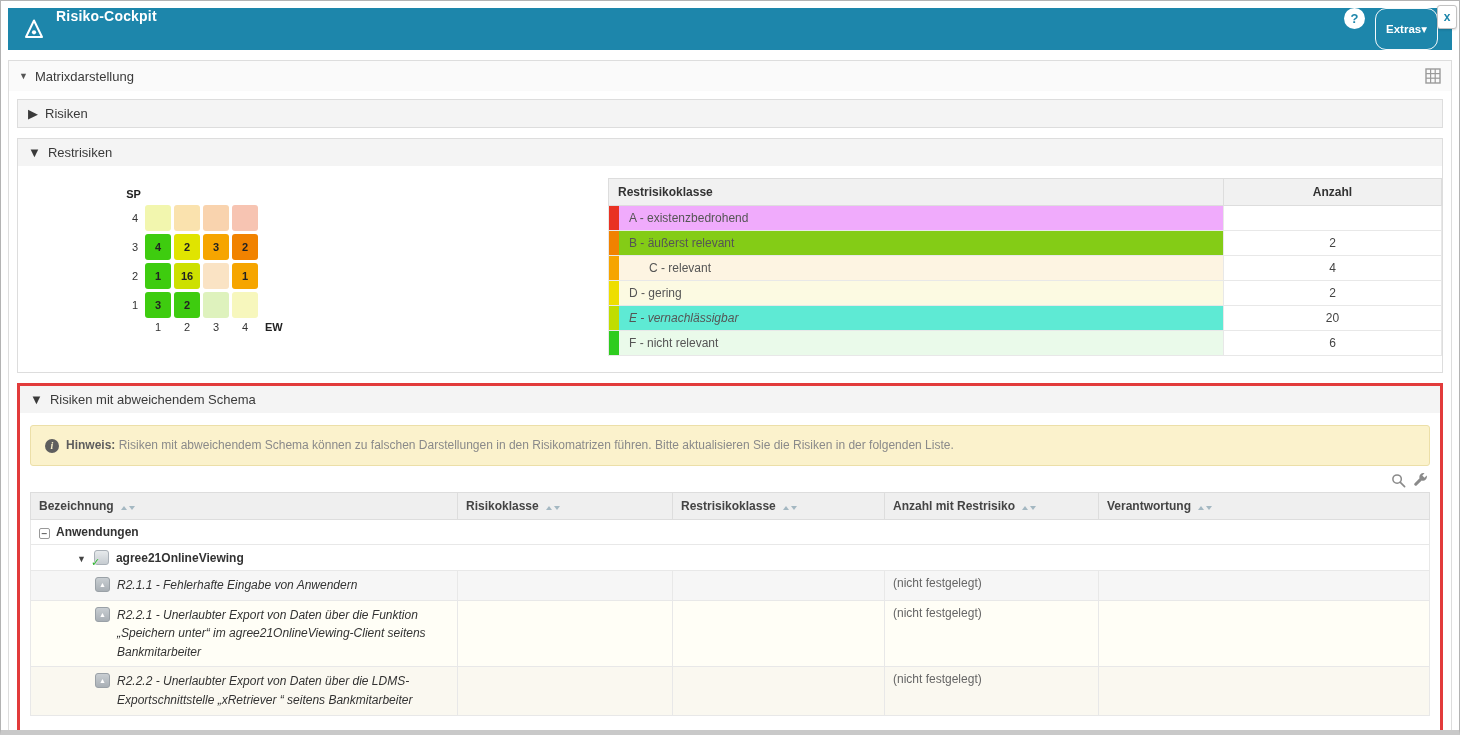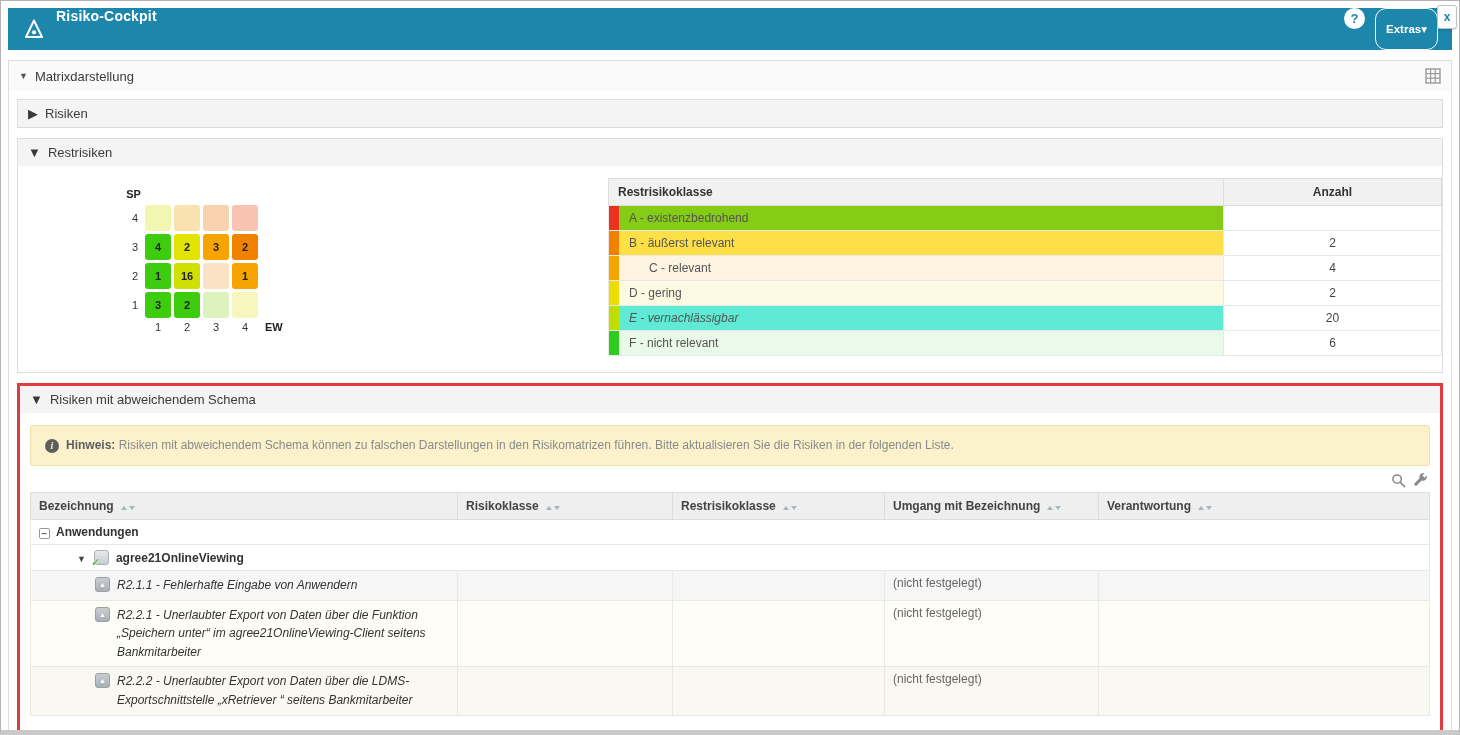--- a/index.html
+++ b/index.html
@@ -193,25 +193,25 @@
           <div class="rr-pane">
             <table class="rr-table">
               <thead>
                 <tr>
                   <th>Restrisikoklasse</th>
                   <th class="count">Anzahl</th>
                 </tr>
               </thead>
               <tbody>
                 <tr>
-                  <td class="cls" style="background-color: #84cc16; margin-left: 24px;"><span class="rr-marker" style="background-color: rgb(233, 50, 35);"></span><span>A - existenzbedrohend</span></td>
+                  <td class="cls" style="background-color: #f0abfc; margin-left: 24px;"><span class="rr-marker" style="background-color: rgb(233, 50, 35);"></span><span>A - existenzbedrohend</span></td>
                   <td class="count"></td>
                 </tr>
                 <tr>
-                  <td class="cls" style="background-color: #fde047;"><span class="rr-marker" style="background-color: rgb(241, 130, 0);"></span><span>B - äußerst relevant</span></td>
+                  <td class="cls" style="background-color: #84cc16;"><span class="rr-marker" style="background-color: rgb(241, 130, 0);"></span><span>B - äußerst relevant</span></td>
                   <td class="count">2</td>
                 </tr>
                 <tr>
                   <td class="cls" style="background-color: rgb(253, 244, 226); padding-left: 40px;"><span class="rr-marker" style="background-color: rgb(246, 165, 0);"></span><span>C - relevant</span></td>
                   <td class="count">4</td>
                 </tr>
                 <tr>
                   <td class="cls" style="background-color: rgb(252, 250, 226);"><span class="rr-marker" style="background-color: rgb(238, 222, 0);"></span><span>D - gering</span></td>
                   <td class="count">2</td>
                 </tr>
@@ -271,21 +271,21 @@
                         <b class="dn"></b>
                       </span></th>
                   <th><span>Risikoklasse</span><span class="sort">
                         <b class="up"></b>
                         <b class="dn"></b>
                       </span></th>
                   <th><span>Restrisikoklasse</span><span class="sort">
                         <b class="up"></b>
                         <b class="dn"></b>
                       </span></th>
-                  <th><span>Umgang mit Bezeichnung</span><span class="sort">
+                  <th><span>Anzahl mit Restrisiko</span><span class="sort">
                         <b class="up"></b>
                         <b class="dn"></b>
                       </span></th>
                   <th><span>Verantwortung</span><span class="sort">
                         <b class="up"></b>
                         <b class="dn"></b>
                       </span></th>
                 </tr>
               </thead>
               <tbody>

